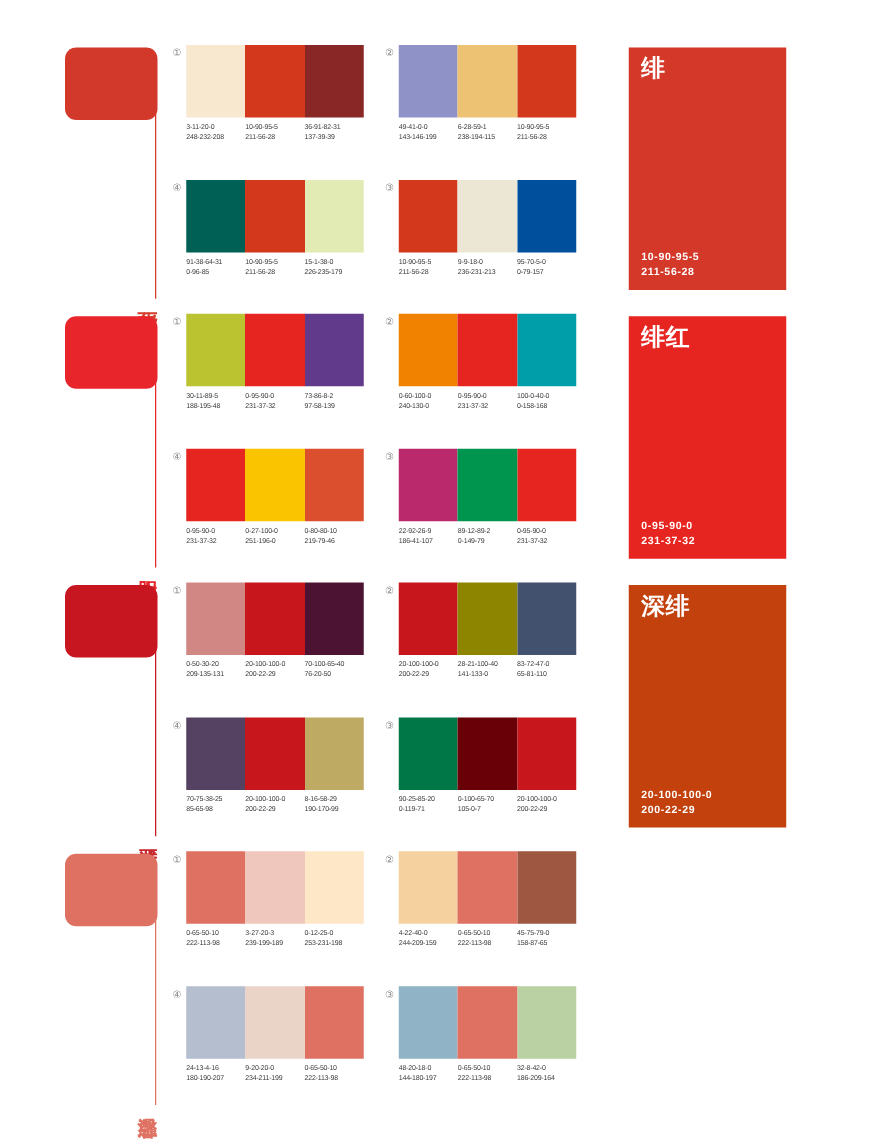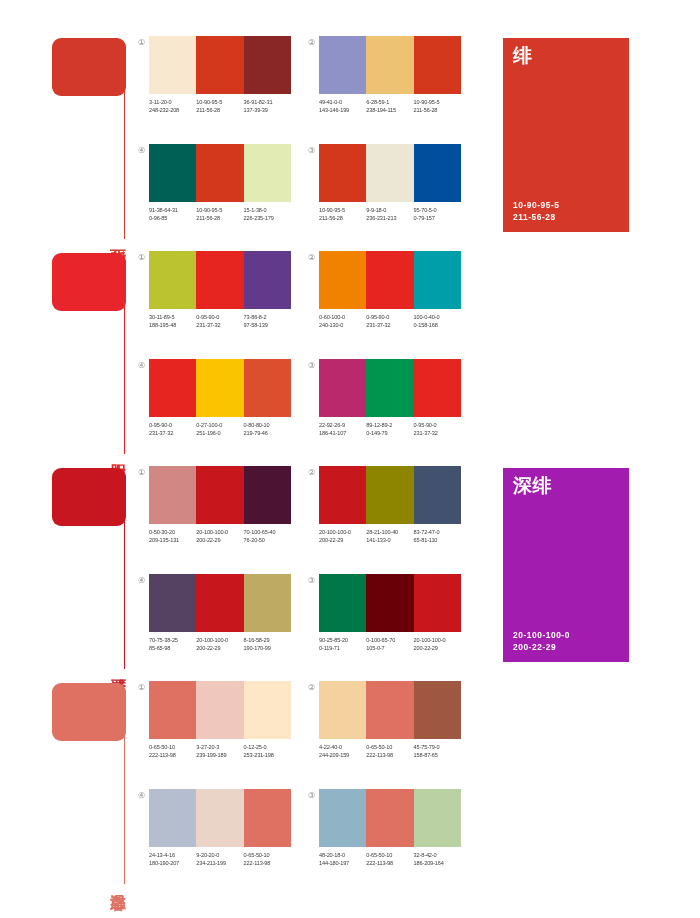--- a/index.html
+++ b/index.html
@@ -351,20 +351,27 @@
           <div class="code-cell">
             <span class="cmyk">89-12-89-2</span>
             <span class="rgb">0-149-79</span>
           </div>
           <div class="code-cell">
             <span class="cmyk">0-95-90-0</span>
             <span class="rgb">231-37-32</span>
           </div>
         </div>
       </div>
+      <div class="panel" style="background: rgb(231, 37, 32);">
+        <div class="panel-title">绯红</div>
+        <div class="panel-codes">
+          <span>0-95-90-0</span>
+          <span>231-37-32</span>
+        </div>
+      </div>
     </div>
     <div class="section" style="top: 460px;">
       <div class="tab-col">
         <div class="tab-chip" style="background: rgb(200, 22, 32);"></div>
         <div class="tab-stem" style="background: rgb(200, 22, 32);"></div>
         <div class="tab-label" style="color: rgb(200, 39, 45);">威严</div>
       </div>
       <div class="group c1 r1">
         <div class="group-num">①</div>
         <div class="swatches">
@@ -446,21 +453,21 @@
           <div class="code-cell">
             <span class="cmyk">0-100-65-70</span>
             <span class="rgb">105-0-7</span>
           </div>
           <div class="code-cell">
             <span class="cmyk">20-100-100-0</span>
             <span class="rgb">200-22-29</span>
           </div>
         </div>
       </div>
-      <div class="panel" style="background: #a21caf;">
+      <div class="panel" style="background: #c2410c;">
         <div class="panel-title">深绯</div>
         <div class="panel-codes">
           <span>20-100-100-0</span>
           <span>200-22-29</span>
         </div>
       </div>
     </div>
     <div class="section" style="top: 675px;">
       <div class="tab-col">
         <div class="tab-chip" style="background: rgb(222, 113, 98);"></div>

